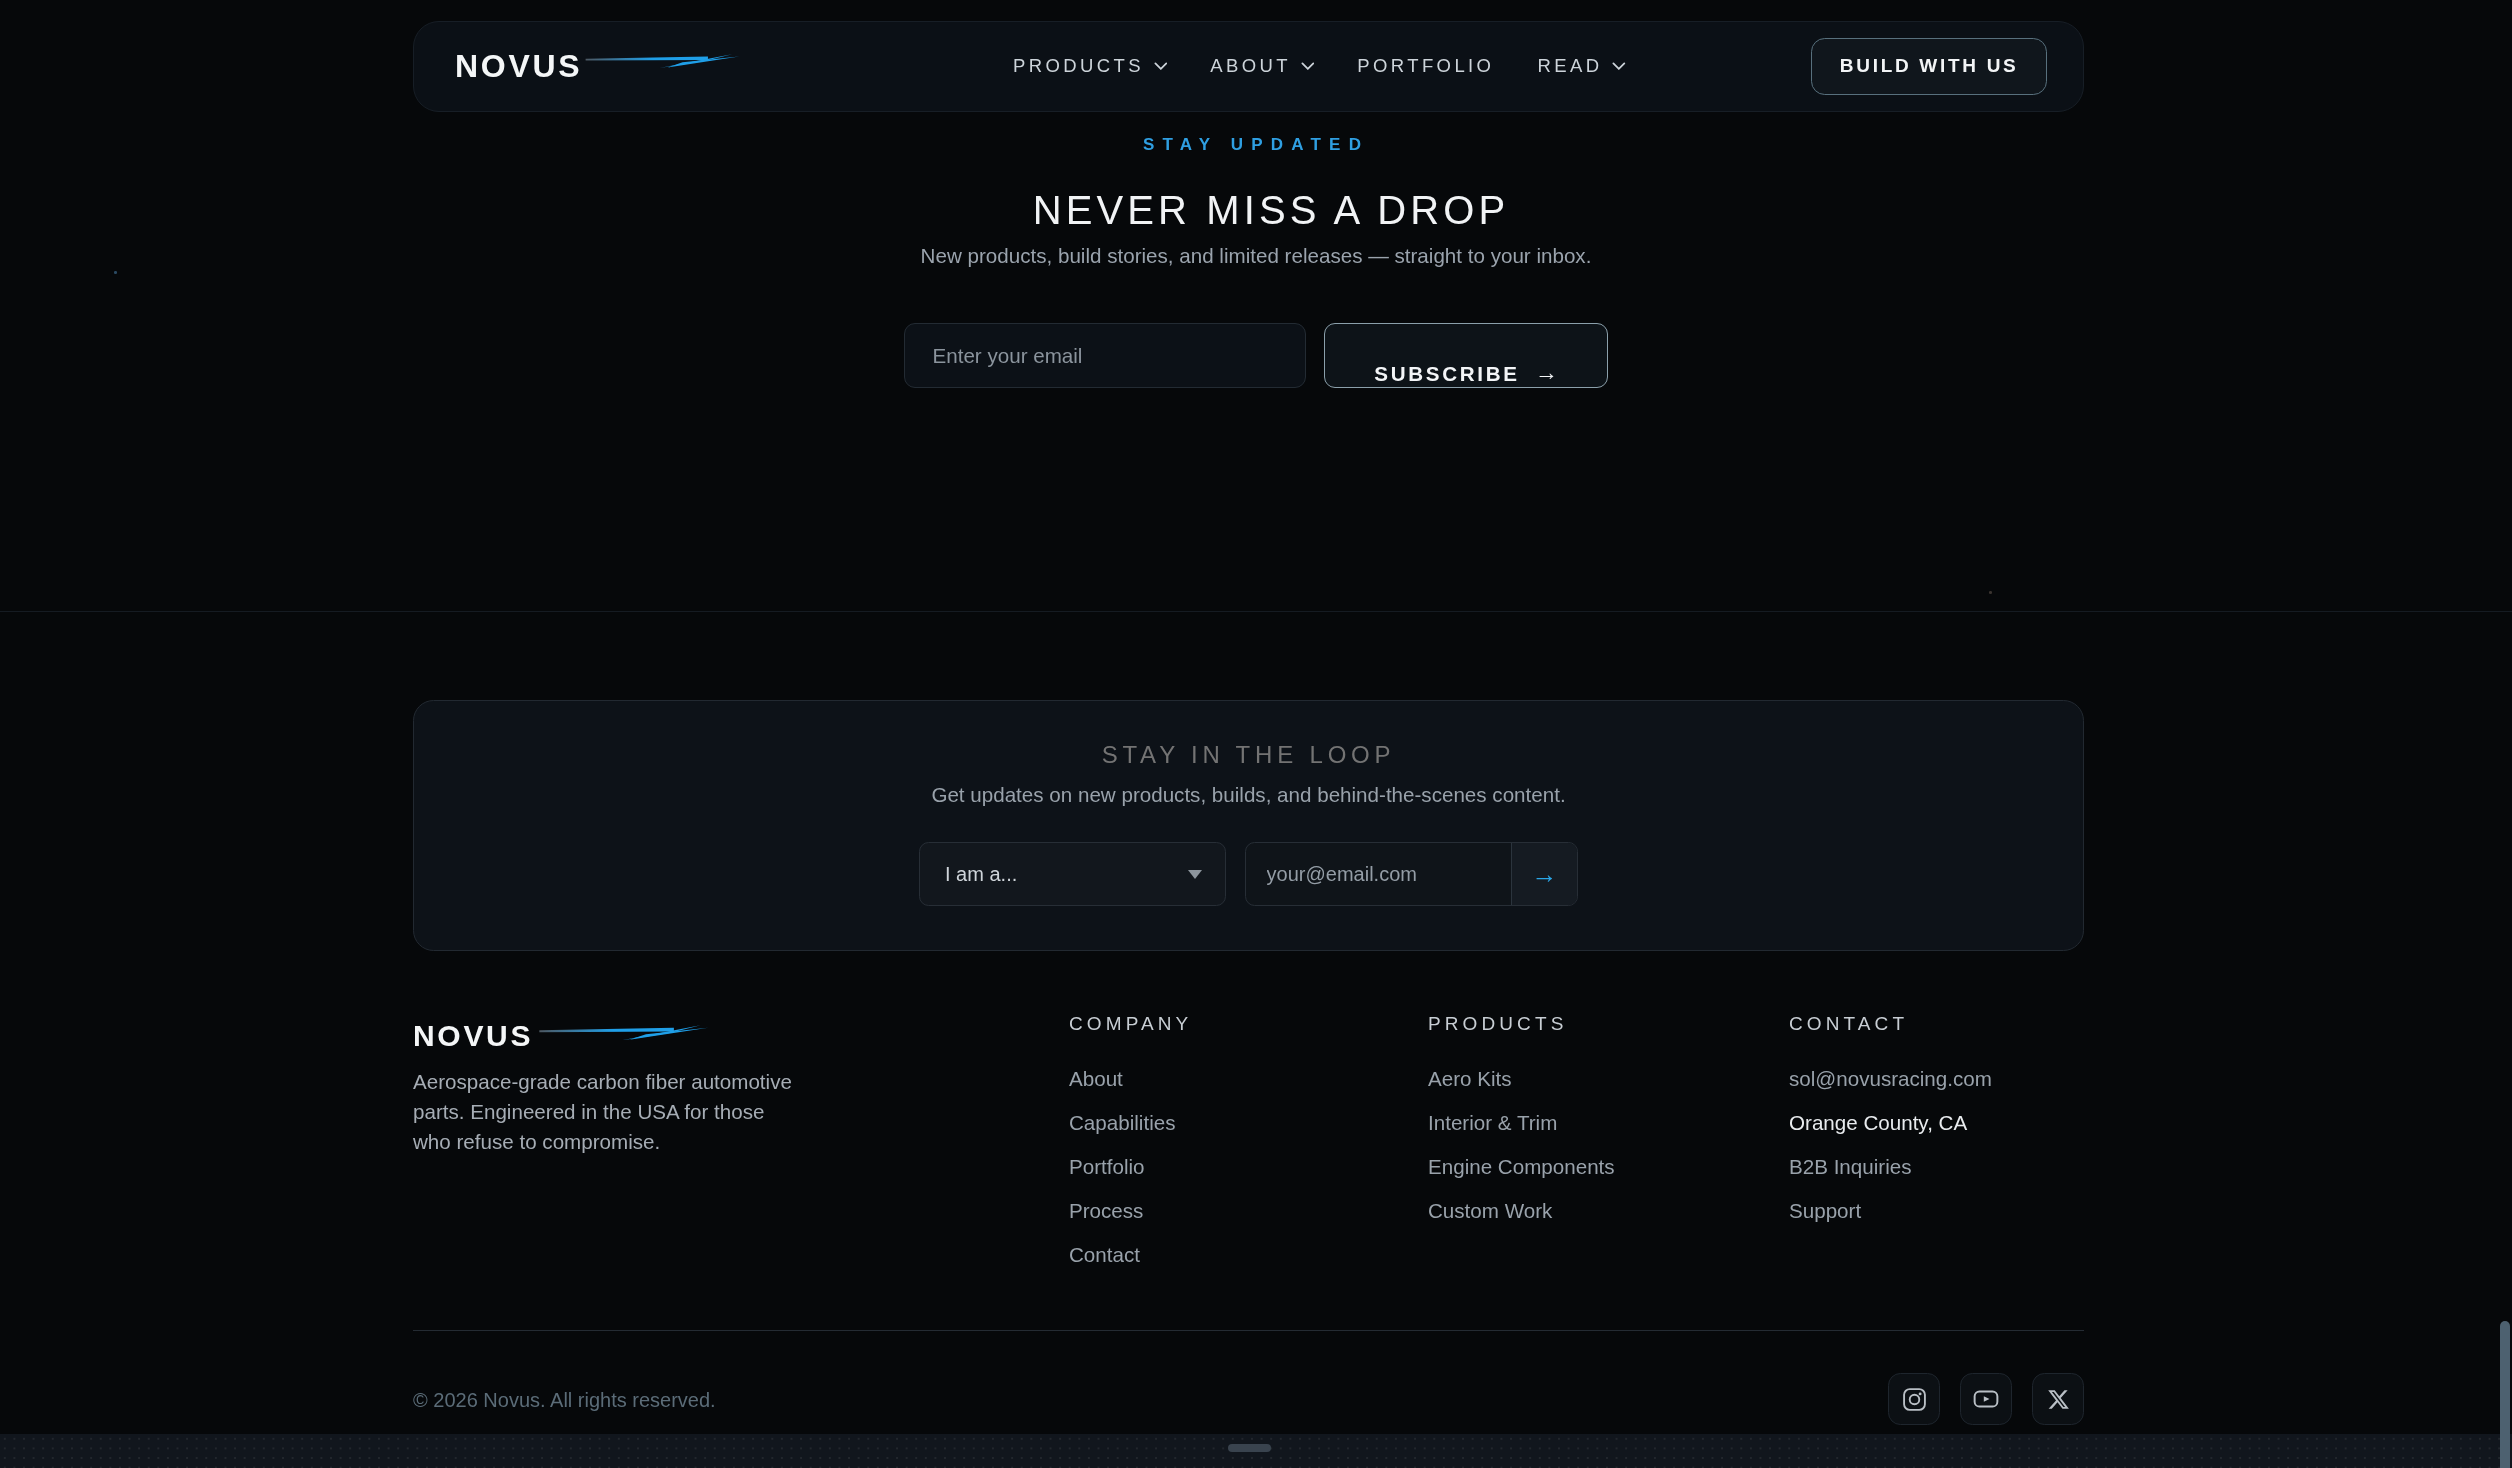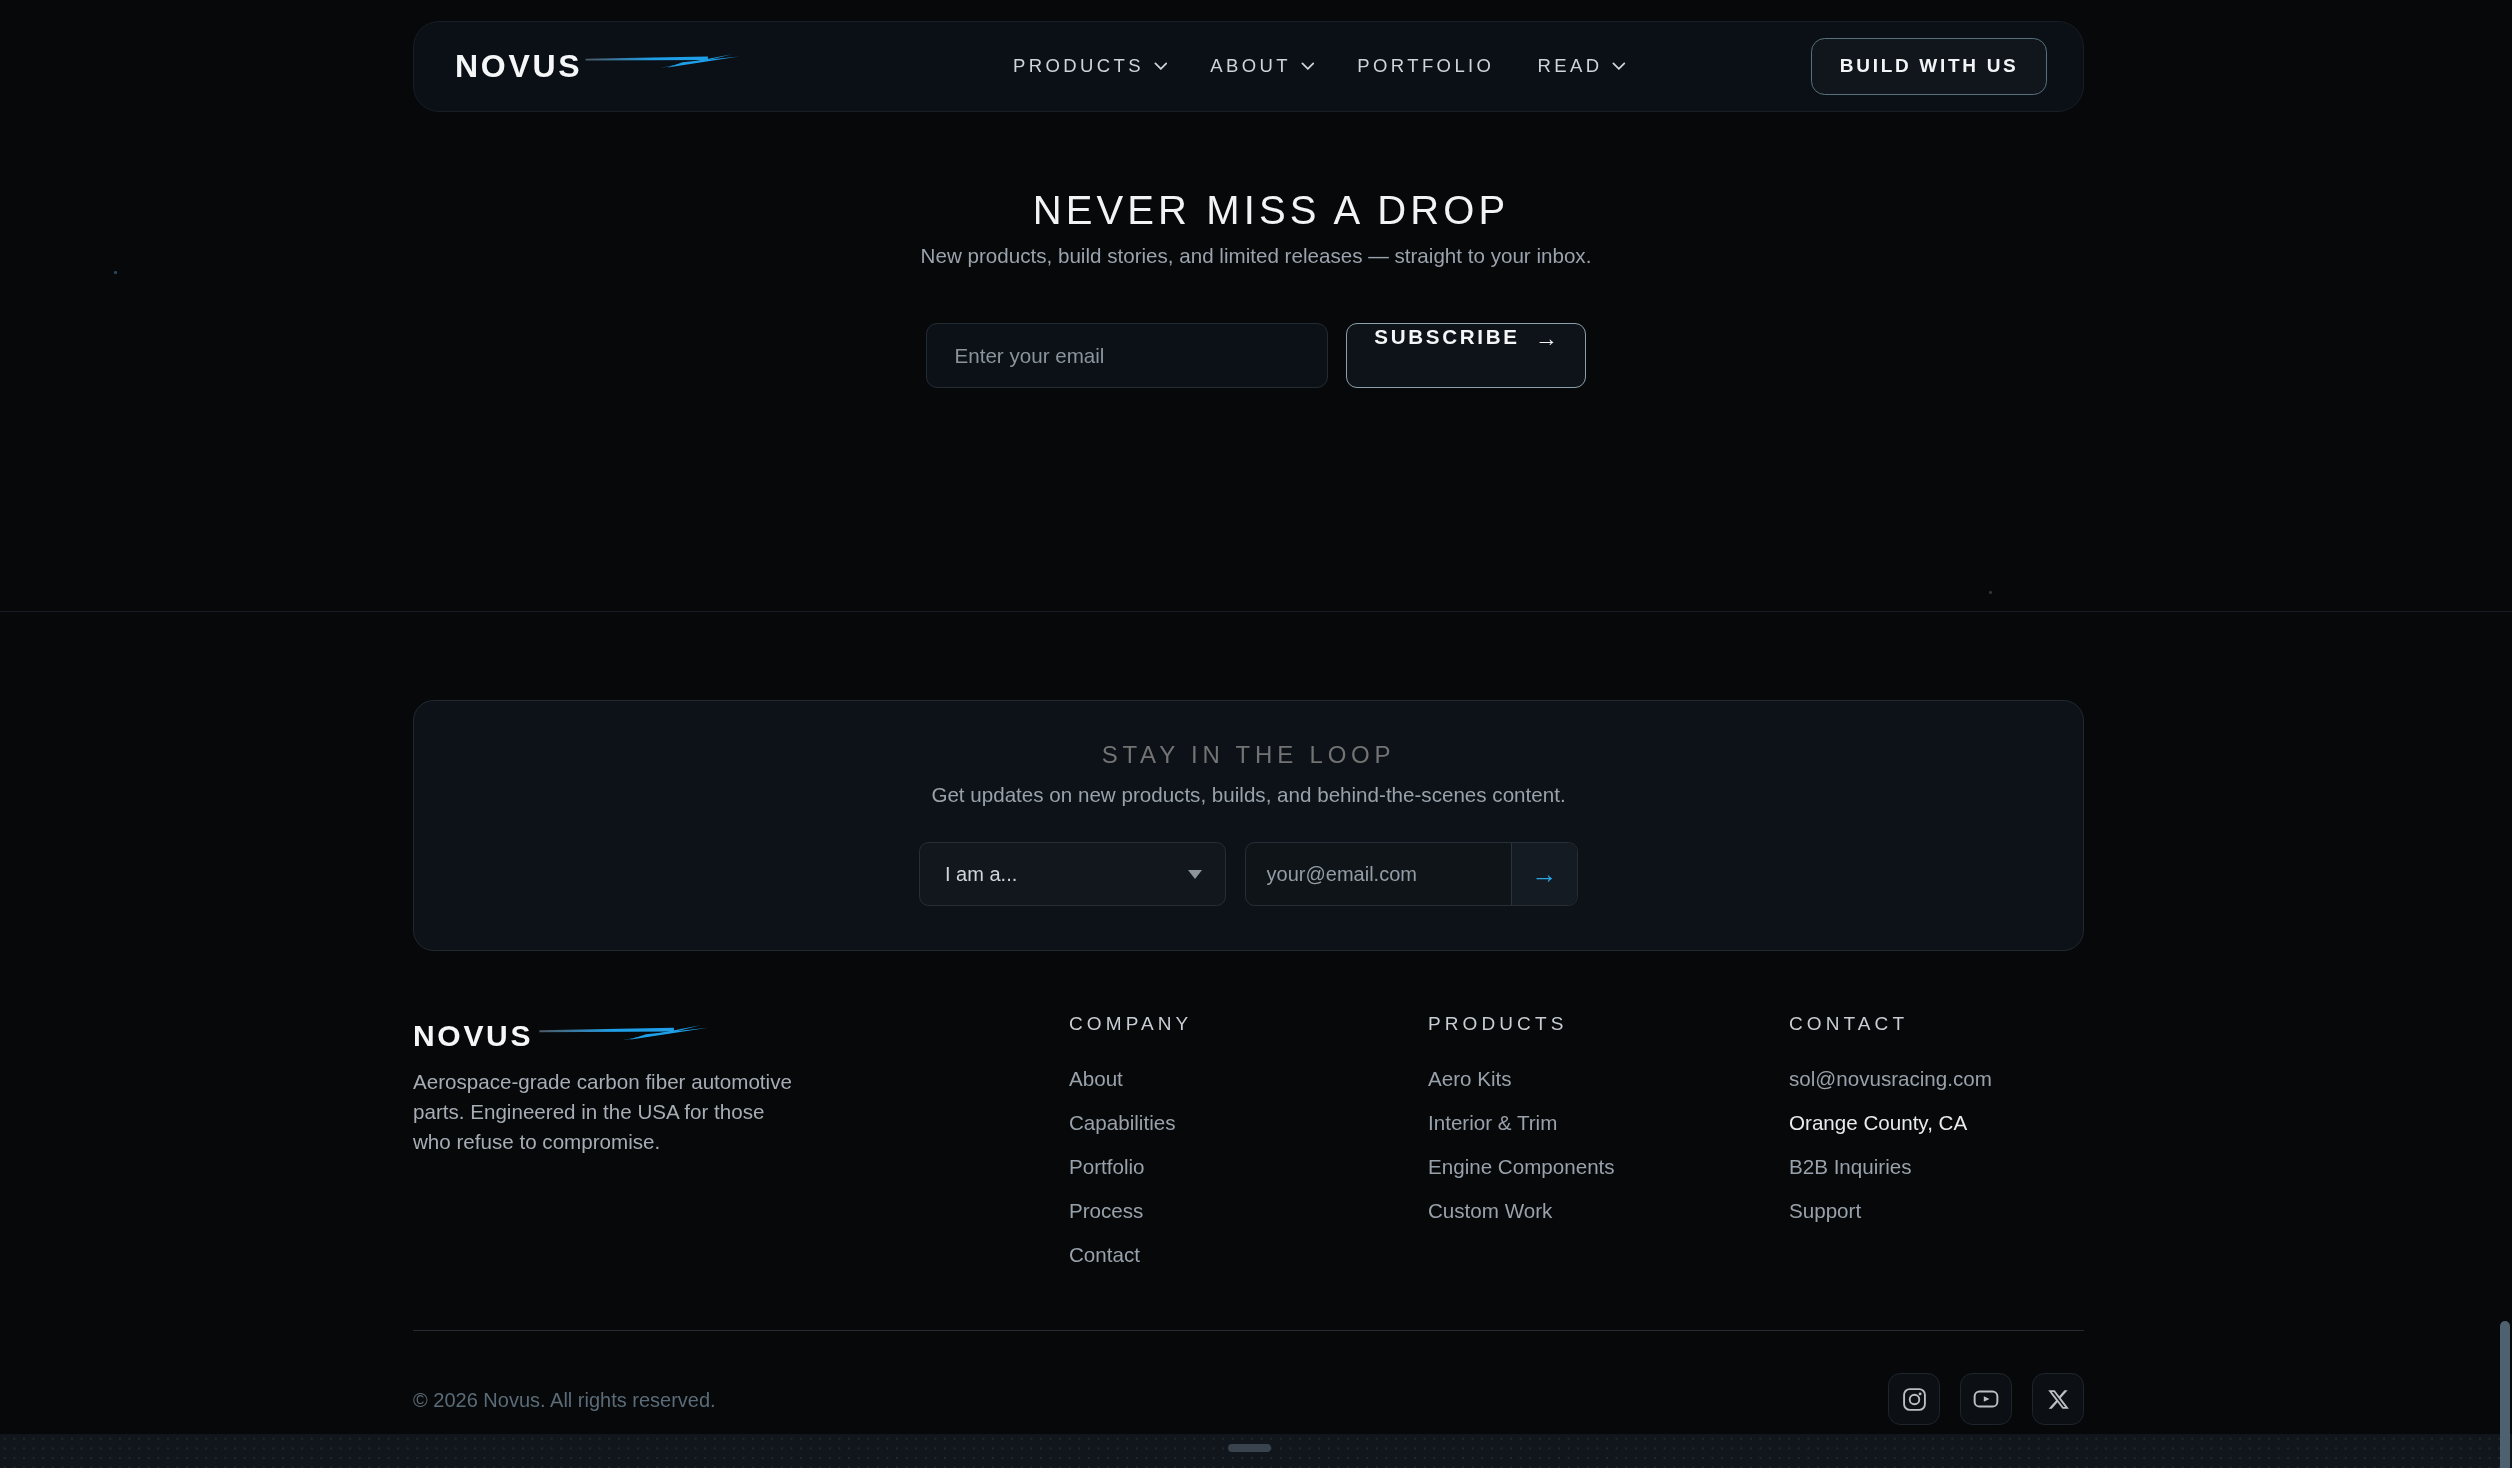--- a/index.html
+++ b/index.html
@@ -53,23 +53,23 @@
     position:absolute;left:0;width:100%;top:323px;height:65px;
     display:flex;justify-content:center;gap:18px;
   }
   .hero-email{
     width:402px;height:65px;box-sizing:border-box;border-radius:11px;
     background:#0c1117;border:0.7px solid #232b33;color:#dfe4e8;
     font-size:20.6px;padding:0 27.5px;outline:none;font-family:inherit;
   }
   .hero-email::placeholder{color:#8b949d;}
   .subscribe{
-    width:240px;height:65px;border-radius:11px;background:#0d1318;
+    width:284px;height:65px;border-radius:11px;background:#0d1318;
     border:1.4px solid #8ba0ab;color:#f3f5f7;font-size:20.6px;font-weight:700;
-    letter-spacing:2.7px;display:flex;align-items:flex-start;justify-content:center;
+    letter-spacing:2.7px;display:flex;align-items:flex-end;justify-content:center;
     gap:15px;cursor:pointer;font-family:inherit;
   }
   .subscribe .arr{font-weight:400;font-size:23px;letter-spacing:0;}
   .page-divider{
     position:absolute;left:0;top:611px;width:100%;height:0.7px;background:#151b22;
   }
   
   .loop-card{
     position:absolute;left:413px;top:700px;width:1671px;height:251px;
     box-sizing:border-box;border-radius:20.6px;background:#0d1218;
@@ -207,20 +207,21 @@
           <svg width="13.7" height="8.2" viewBox="0 0 20 12">
               <polyline points="2,2 10,10 18,2" fill="none" stroke="#cdd4da" stroke-width="2.6" stroke-linecap="round"></polyline>
             </svg>
         </span>
       </div>
     </nav>
 
     <button class="cta">BUILD WITH US</button>
   </header>
 
+  <div class="eyebrow">STAY UPDATED</div>
   <h1 class="hero-title">NEVER MISS A DROP</h1>
   <div class="hero-sub">New products, build stories, and limited releases — straight to your inbox.</div>
 
   <div class="hero-form">
     <input class="hero-email" type="email" placeholder="Enter your email" style="">
     <button class="subscribe">
       <span>SUBSCRIBE</span>
       <span class="arr">→</span>
     </button>
   </div>

